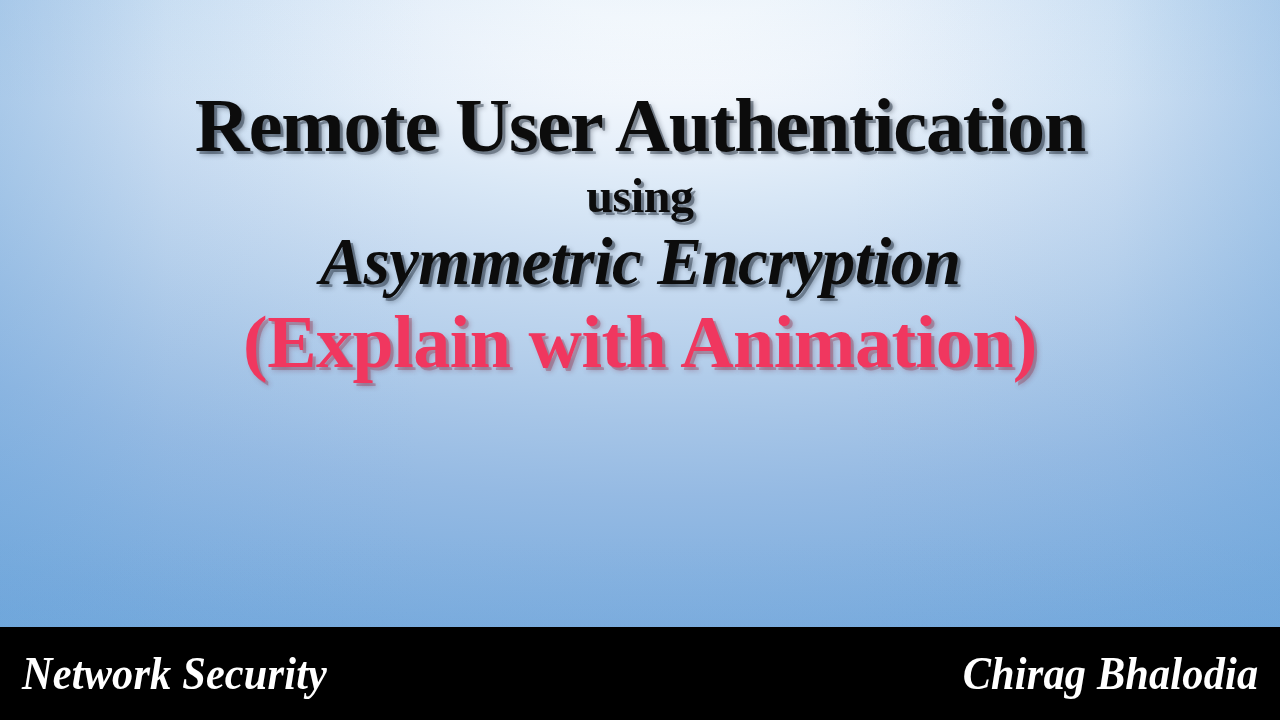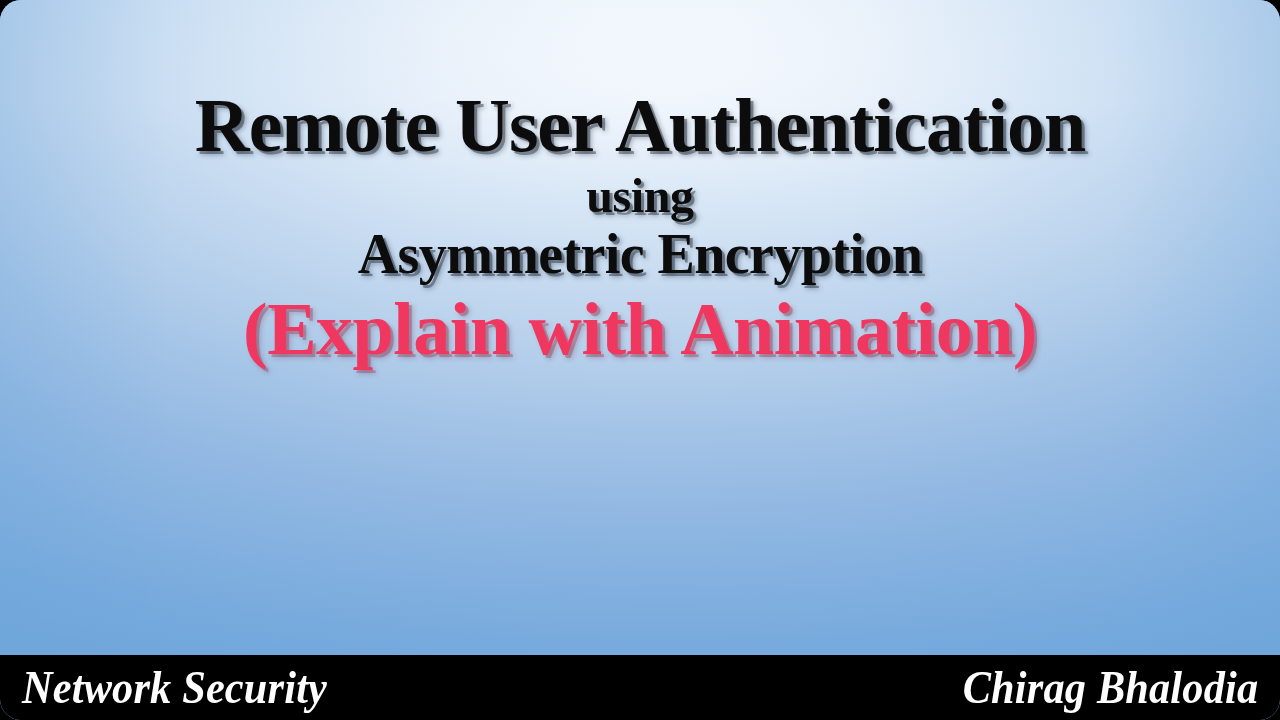--- a/index.html
+++ b/index.html
@@ -8,21 +8,20 @@
     background: #000;
   }
 
   #slide {
     position: relative;
     width: 1280px;
     height: 720px;
     overflow: hidden;
     font-family: "Liberation Serif", "DejaVu Serif", serif;
     background-color: #74ABDD;
-    border-radius: 21px;
   }
 
   
   .bg-base {
     position: absolute;
     inset: 0;
     background:
       radial-gradient(
         118% 104% at 52% -6%,
         #ffffff 0%,
@@ -83,38 +82,38 @@
     line-height: 1.14;
     letter-spacing: -0.4px;
     white-space: nowrap;
     text-shadow:
       3px 3px 0 rgba(25,35,50,0.42),
       4px 4px 5px rgba(20,30,45,0.34);
   }
 
   .title-line.l1 { font-size: 76px; letter-spacing: -1.1px; }
   .title-line.l2 { font-size: 48px; }
-  .title-line.l3 { font-size: 56px; letter-spacing: -0.6px; }
+  .title-line.l3 { font-size: 67px; letter-spacing: -0.6px; font-style: italic; }
 
   .title-line.accent {
     color: #F0375F;
     font-size: 74px;
     letter-spacing: -0.5px;
     text-shadow:
       3px 3px 0 rgba(150,60,85,0.38),
       4px 4px 5px rgba(120,50,75,0.30);
   }
 
   
   .footer {
     position: absolute;
     left: 0;
     right: 0;
     bottom: 0;
-    height: 65px;
+    height: 93px;
     background: #000000;
     display: flex;
     align-items: center;
     justify-content: space-between;
     padding: 0 22px;
     box-sizing: border-box;
   }
 
   .footer-text {
     color: #ffffff;

